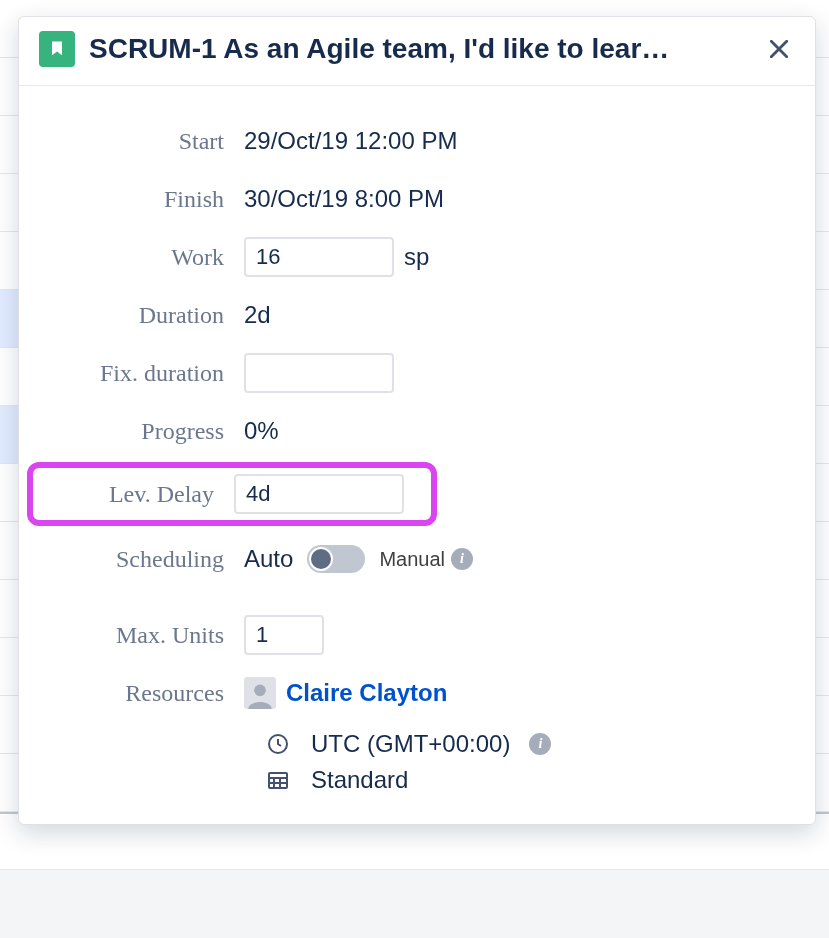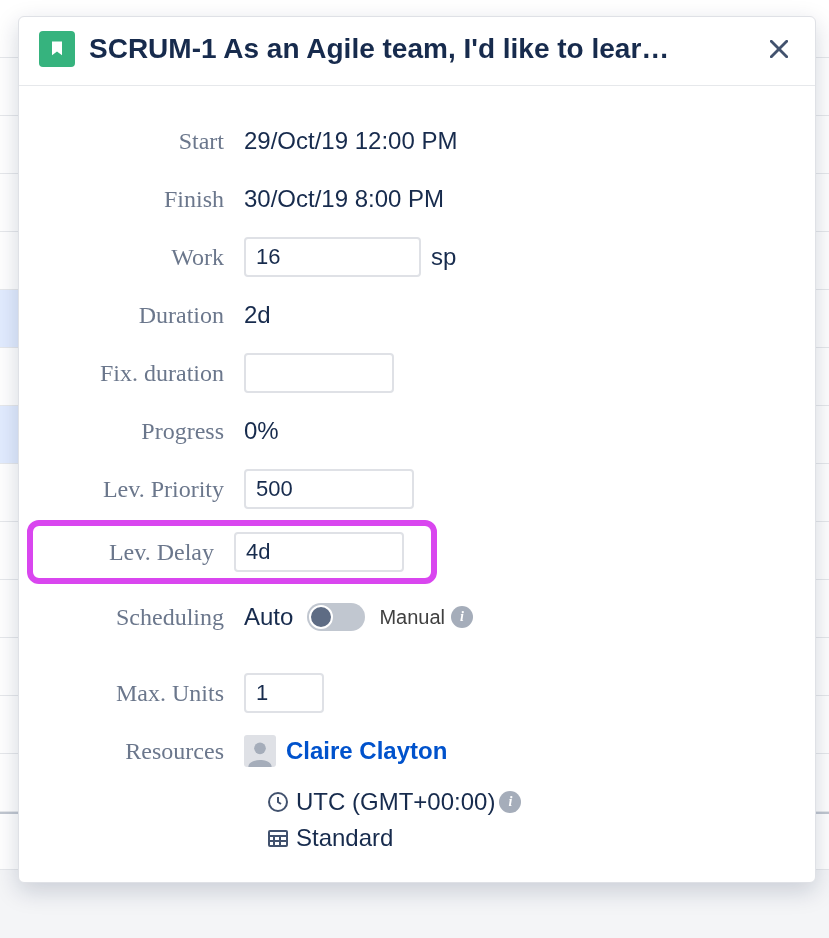--- a/index.html
+++ b/index.html
@@ -104,21 +104,21 @@
     }
     input.tfield {
       border: 2px solid #dfe1e6;
       border-radius: 4px;
       height: 40px;
       padding: 0 10px;
       font-size: 22px;
       color: #172b4d;
       font-family: inherit;
     }
-    .w-work { width: 177px; }
+    .w-work { width: 150px; }
     .w-fix { width: 150px; }
     .w-prio { width: 170px; }
     .w-delay { width: 170px; }
     .w-units { width: 80px; }
     .highlight-box {
       border: 6px solid #d946ef;
       border-radius: 12px;
       padding: 6px 4px;
       display: flex;
       align-items: center;
@@ -163,21 +163,21 @@
       background: #dfe1e6;
       border-radius: 3px;
       display: flex;
       align-items: flex-end;
       justify-content: center;
       overflow: hidden;
     }
     .res-sub {
       display: flex;
       align-items: center;
-      gap: 4px;
+      gap: 19px;
       margin-top: 8px;
       margin-left: 225px;
       font-size: 24px;
       color: #172b4d;
     }
     .res-sub .sicon {
       width: 28px;
       display: flex;
       justify-content: center;
       color: #42526e;
@@ -252,26 +252,20 @@
       <div class="value">
         <input class="tfield w-fix" value="" style="">
       </div>
     </div>
 
     <div class="row">
       <div class="label">Progress</div>
       <div class="value">0%</div>
     </div>
 
-    <div class="row">
-      <div class="label">Lev. Priority</div>
-      <div class="value">
-        <input class="tfield w-prio" value="500" style="">
-      </div>
-    </div>
 
     <div class="row" style="min-height:auto; margin:2px 0 4px -12px;">
       <div class="highlight-box">
         <div class="label" style="width:197px;">Lev. Delay</div>
         <div class="value">
           <input class="tfield w-delay" value="4d" style="">
         </div>
       </div>
     </div>
 

